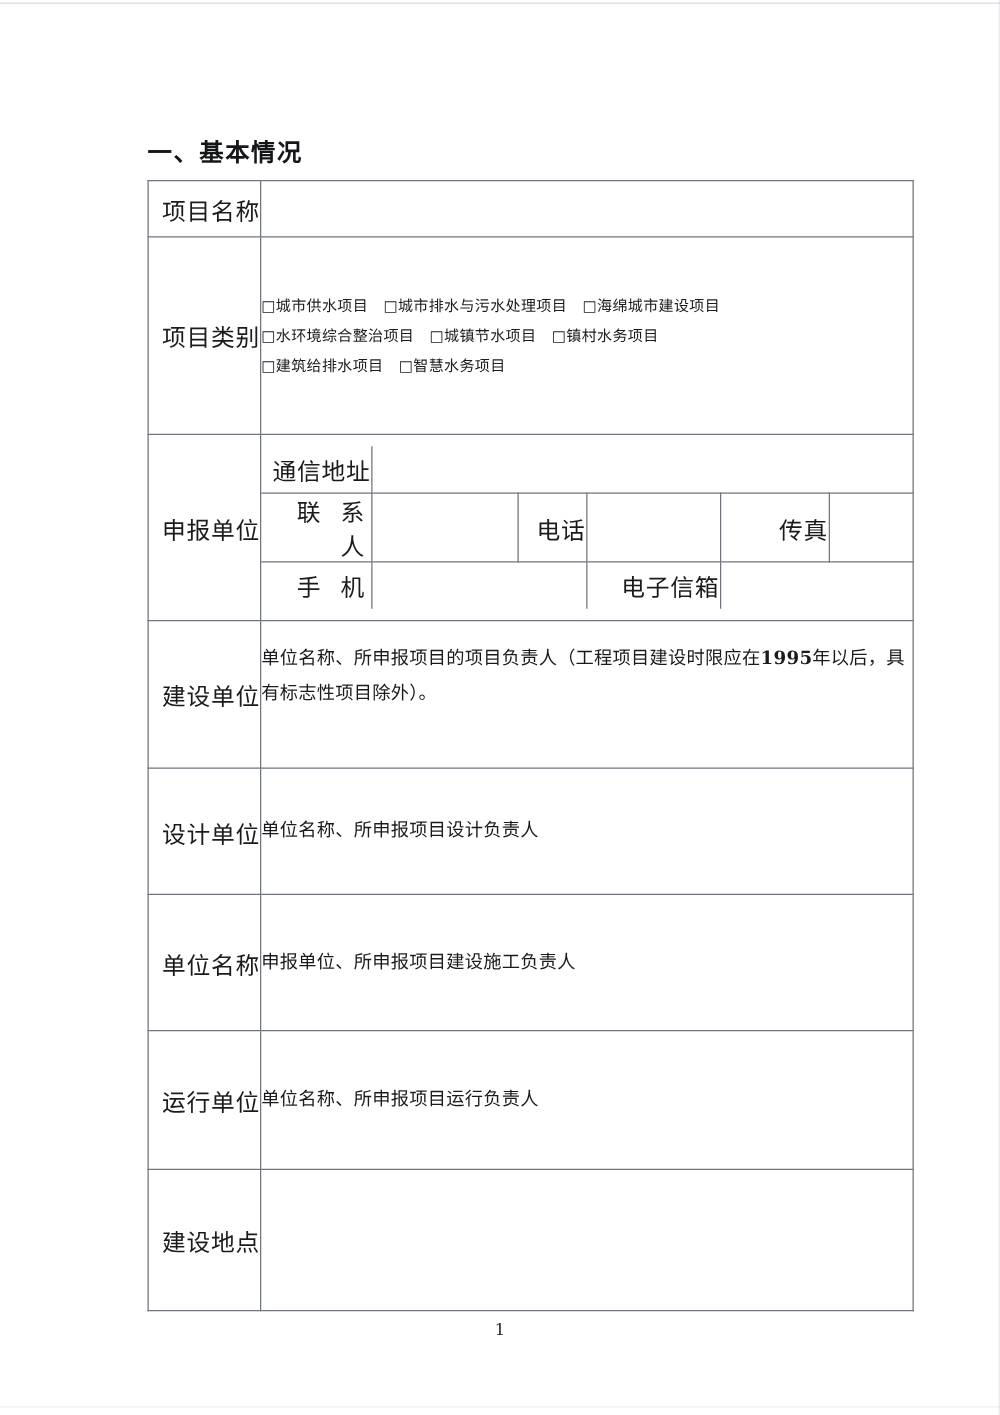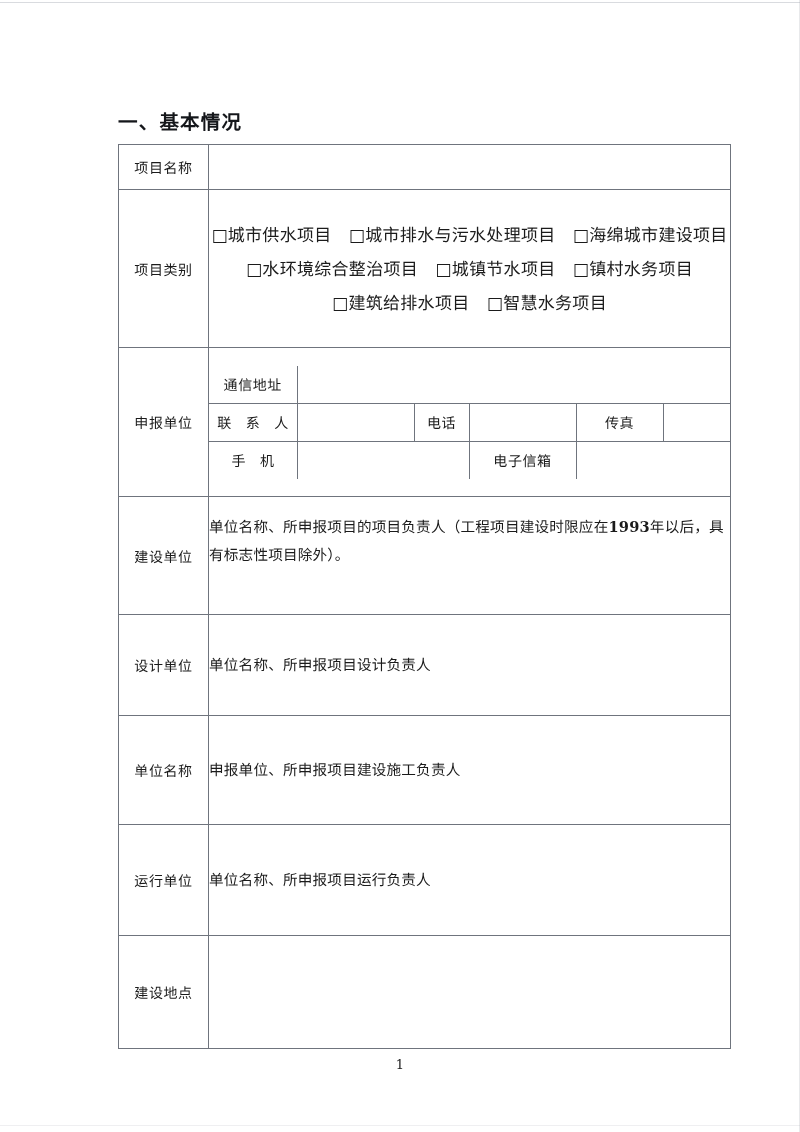--- a/index.html
+++ b/index.html
@@ -65,42 +65,41 @@
     font-size: 14.5px;
   }
   table.form td {
     border: 1px solid #6f747d;
     padding: 0;
     vertical-align: middle;
     color: #1b1b1b;
   }
 
   .lbl {
-    text-align: center;
-    font-size: 14px;
+    text-align: right;
+    font-size: 19px;
     letter-spacing: 0.6px;
     color: #17191d;
     padding: 4px 2px;
   }
   .lbl-wide {
     letter-spacing: 5px;
     text-indent: 5px;
     margin-left: 22px;
   }
 
   .val {
     background: #ffffff;
   }
 
   .cat-cell {
     padding: 16px 0 16px 10px;
     line-height: 2.0;
-    font-size: 17px;
+    font-size: 12px;
     letter-spacing: 0.3px;
-    text-align: center;
   }
   .cat-line {
     white-space: pre;
   }
 
   .desc-cell {
     padding: 8px 12px 8px 10px;
     line-height: 1.95;
     font-size: 14.6px;
     letter-spacing: 0.2px;
@@ -204,21 +203,21 @@
                 <td class="val outer-right" colspan="2"></td>
               </tr>
             </tbody>
           </table>
         </td>
       </tr>
 
       <tr>
         <td class="lbl" style="height:117px">建设单位</td>
         <td class="desc-cell" style="vertical-align:top; padding-top:16px">
-          <span>单位名称、所申报项目的项目负责人（工程项目建设时限应在</span><span class="b">1993</span><span>年以后，具有标志性项目除外）。</span>
+          <span>单位名称、所申报项目的项目负责人（工程项目建设时限应在</span><span class="b">1995</span><span>年以后，具有标志性项目除外）。</span>
         </td>
       </tr>
 
       <tr>
         <td class="lbl" style="height:100px">设计单位</td>
         <td class="desc-cell">单位名称、所申报项目设计负责人</td>
       </tr>
 
       <tr>
         <td class="lbl" style="height:108px">单位名称</td>

